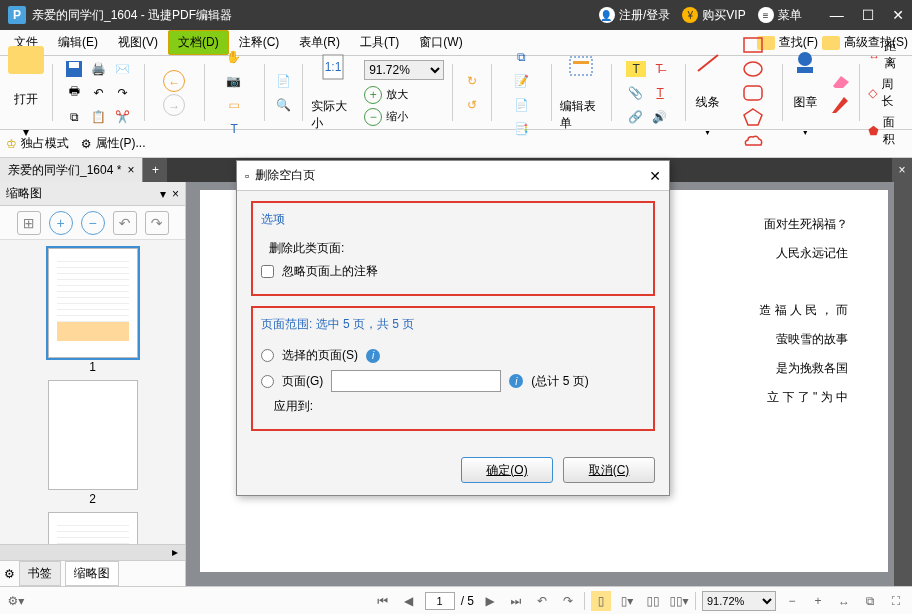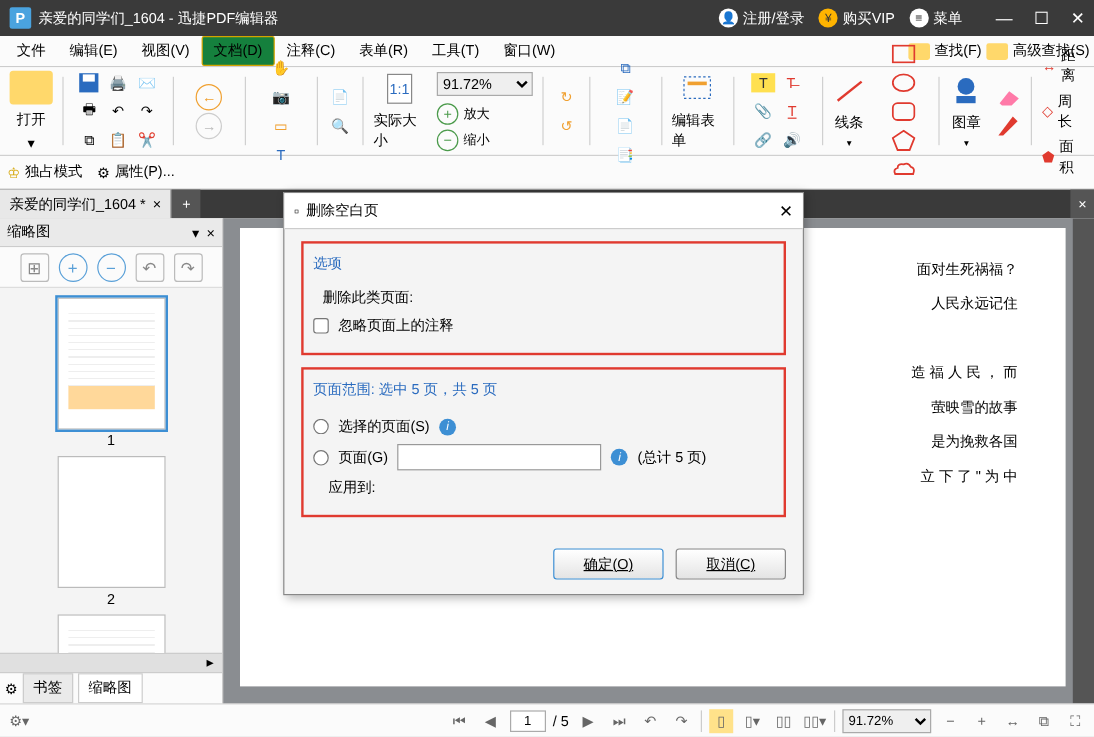--- a/index.html
+++ b/index.html
@@ -9,28 +9,28 @@
 .titlebar .app-icon { width: 18px; height: 18px; background: #4aa3df; border-radius: 2px; margin-right: 6px; display: flex; align-items: center; justify-content: center; font-size: 12px; font-weight: bold; }
 .titlebar .title { flex: 1; font-size: 12px; }
 .titlebar .right { display: flex; align-items: center; gap: 12px; }
 .titlebar .right span { display: flex; align-items: center; gap: 4px; cursor: pointer; }
 .titlebar .winbtns { display: flex; gap: 18px; margin-left: 16px; }
 .titlebar .winbtns span { cursor: pointer; font-size: 14px; }
 .circ-icon { width: 16px; height: 16px; border-radius: 50%; display: inline-flex; align-items: center; justify-content: center; font-size: 10px; }
 
 .menubar { height: 26px; background: #fbfbfb; border-bottom: 1px solid #ccc; display: flex; align-items: center; padding: 0 4px; }
 .menubar .m { padding: 4px 10px; cursor: pointer; }
-.menubar .m.active { background: #15803d; border: 1px solid #d4a400; border-radius: 2px; padding: 3px 9px; }
+.menubar .m.active { background: #84cc16; border: 1px solid #d4a400; border-radius: 2px; padding: 3px 9px; }
 .menubar .right { margin-left: auto; display: flex; align-items: center; gap: 4px; }
 .folder-ic { width: 18px; height: 14px; background: #ffd86b; border-radius: 2px; display: inline-block; }
 
 .toolbar { height: 74px; background: #fbfbfb; border-bottom: 1px solid #d0d0d0; display: flex; align-items: stretch; padding: 2px 4px; gap: 2px; }
 .toolbar .grp { display: flex; flex-direction: column; justify-content: center; align-items: center; padding: 0 4px; gap: 2px; }
 .toolbar .grp.rowed { flex-direction: row; flex-wrap: wrap; align-content: center; }
-.toolbar .big { display: flex; flex-direction: column; align-items: center; gap: 4px; cursor: pointer; font-size: 11px; }
+.toolbar .big { display: flex; flex-direction: column; align-items: center; gap: 17px; cursor: pointer; font-size: 11px; }
 .toolbar .ic { width: 22px; height: 22px; display: flex; align-items: center; justify-content: center; cursor: pointer; }
 .toolbar .sep { width: 1px; background: #d0d0d0; margin: 6px 2px; }
 .tb-folder { width: 36px; height: 28px; background: #ffd86b; border-radius: 3px; }
 .zoom-in { font-size: 11px; }
 
 .prop-bar { height: 28px; background: #fbfbfb; border-bottom: 1px solid #d0d0d0; display: flex; align-items: center; padding: 0 6px; gap: 12px; }
 .prop-bar .item { display: flex; align-items: center; gap: 4px; cursor: pointer; }
 .crown { color: #d4a400; }
 
 .tab-bar { height: 24px; background: #3a3a3a; display: flex; align-items: stretch; }

